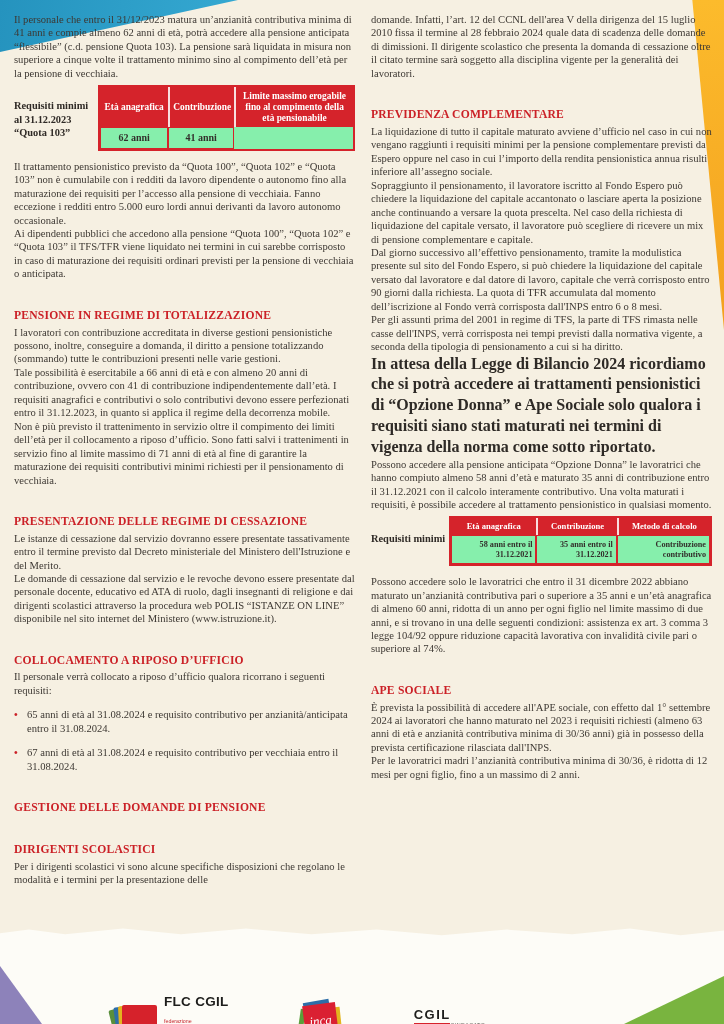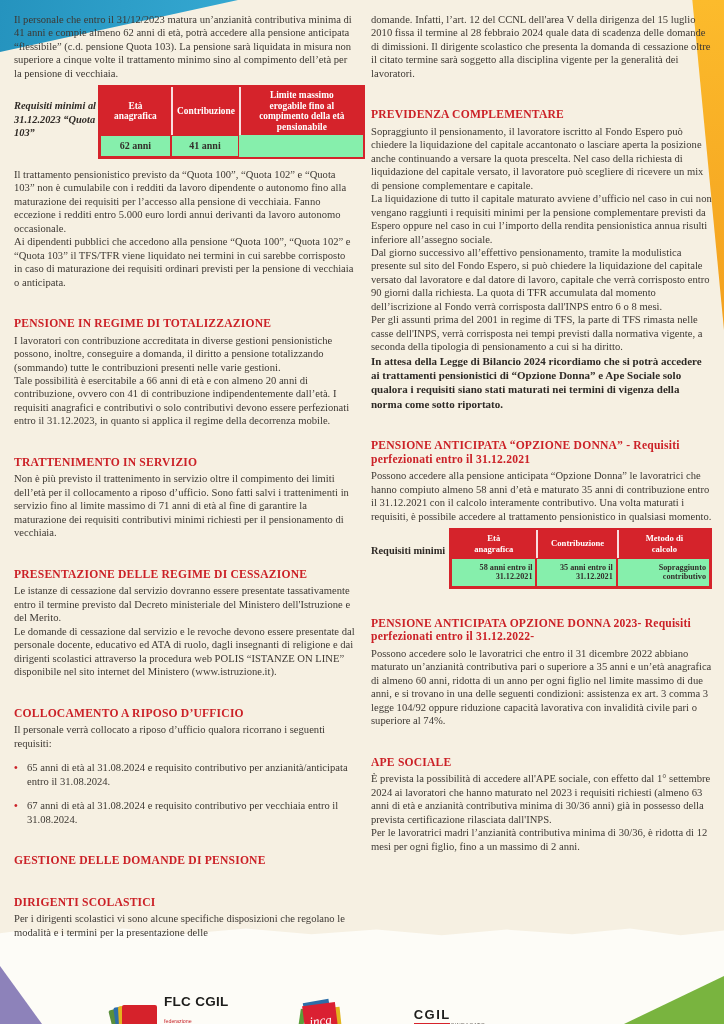--- a/index.html
+++ b/index.html
@@ -39,40 +39,40 @@
     color:#3d3833; font-size:10.6px; line-height:1.27; text-align:left;
   }
   .col-left { left:14px; }
   .col-right { left:371px; }
   .col p { margin:0; }
   .sec-h {
     color:#cb2127; font-weight:bold; font-size:11.6px; line-height:1.18;
     margin:28px 0 3px 0; letter-spacing:0.2px;
   }
   .notice {
-    font-weight:bold; color:#2e2a26; font-size:11px; line-height:1.3;
+    font-weight:bold; color:#2e2a26; font-size:16px; line-height:1.3;
     margin:13px 0 0 0;
   }
 
   
   .tblwrap { display:flex; align-items:flex-start; margin:5px 0 9px 0; }
   .tbl-label {
     font-weight:bold; color:#2f2a26; font-size:10.4px; line-height:1.3;
     flex:0 0 auto;
   }
-  .tbl-label.q103 { width:84px; padding-top:14px;font-style:italic; }
+  .tbl-label.q103 { width:84px; padding-top:14px; }
   .tbl-label.od   { width:78px; padding-top:16px; }
   .qtable { flex:1; border:2px solid #d5232b; background:#fff; }
   .qhead {
     display:grid; background:#d5232b; color:#ffffff; font-weight:bold;
     text-align:center;
   }
   .qhead > div {
     display:flex; align-items:center; justify-content:center;
-    padding:3px 18px; border-left:2px solid rgba(255,255,255,.85);
+    padding:3px 4px; border-left:2px solid rgba(255,255,255,.85);
   }
   .qhead > div:first-child { border-left:none; }
   .qbody {
     display:grid; background:#86efac; color:#332f2b; font-weight:bold;
     text-align:right;
   }
   .qbody > div {
     display:flex; align-items:center; justify-content:center;
     padding:4px 3px; border:1px solid #d5232b; line-height:1.15;
   }
@@ -155,21 +155,20 @@
       </div>
     </div>
 
     <p>Il trattamento pensionistico previsto da “Quota 100”, “Quota 102” e “Quota 103” non è cumulabile con i redditi da lavoro dipendente o autonomo fino alla maturazione dei requisiti per l’accesso alla pensione di vecchiaia. Fanno eccezione i redditi entro 5.000 euro lordi annui derivanti da lavoro autonomo occasionale.</p>
     <p>Ai dipendenti pubblici che accedono alla pensione “Quota 100”, “Quota 102” e “Quota 103” il TFS/TFR viene liquidato nei termini in cui sarebbe corrisposto in caso di maturazione dei requisiti ordinari previsti per la pensione di vecchiaia o anticipata.</p>
 
     <div class="sec-h">PENSIONE IN REGIME DI TOTALIZZAZIONE</div>
     <p>I lavoratori con contribuzione accreditata in diverse gestioni pensionistiche possono, inoltre, conseguire a domanda, il diritto a pensione totalizzando (sommando) tutte le contribuzioni presenti nelle varie gestioni.</p>
     <p>Tale possibilità è esercitabile a 66 anni di età e con almeno 20 anni di contribuzione, ovvero con 41 di contribuzione indipendentemente dall’età. I requisiti anagrafici e contributivi o solo contributivi devono essere perfezionati entro il 31.12.2023, in quanto si applica il regime della decorrenza mobile.</p>
 
-    <div class="sec-h">TRATTENIMENTO IN SERVIZIO</div>
     <p>Non è più previsto il trattenimento in servizio oltre il compimento dei limiti dell’età per il collocamento a riposo d’ufficio. Sono fatti salvi i trattenimenti in servizio fino al limite massimo di 71 anni di età al fine di garantire la maturazione dei requisiti contributivi minimi richiesti per il pensionamento di vecchiaia.</p>
 
     <div class="sec-h">PRESENTAZIONE DELLE REGIME DI CESSAZIONE</div>
     <p>Le istanze di cessazione dal servizio dovranno essere presentate tassativamente entro il termine previsto dal Decreto ministeriale del Ministero dell'Istruzione e del Merito.</p>
     <p>Le domande di cessazione dal servizio e le revoche devono essere presentate dal personale docente, educativo ed ATA di ruolo, dagli insegnanti di religione e dai dirigenti scolastici attraverso la procedura web POLIS “ISTANZE ON LINE” disponibile nel sito internet del Ministero (www.istruzione.it).</p>
 
     <div class="sec-h">COLLOCAMENTO A RIPOSO D’UFFICIO</div>
     <p>Il personale verrà collocato a riposo d’ufficio qualora ricorrano i seguenti requisiti:</p>
     <div class="bullet">
       <span class="dot">•</span>
@@ -183,47 +182,45 @@
     <div class="sec-h">GESTIONE DELLE DOMANDE DI PENSIONE</div>
 
     <div class="sec-h">DIRIGENTI SCOLASTICI</div>
     <p>Per i dirigenti scolastici vi sono alcune specifiche disposizioni che regolano le modalità e i termini per la presentazione delle</p>
   </div>
 
   <div class="col col-right">
     <p>domande. Infatti, l’art. 12 del CCNL dell'area V della dirigenza del 15 luglio 2010 fissa il termine al 28 febbraio 2024 quale data di scadenza delle domande di dimissioni. Il dirigente scolastico che presenta la domanda di cessazione oltre il citato termine sarà soggetto alla disciplina vigente per la generalità dei lavoratori.</p>
 
     <div class="sec-h">PREVIDENZA COMPLEMENTARE</div>
+    <p>La liquidazione di tutto il capitale maturato avviene d’ufficio nel caso in cui non vengano raggiunti i requisiti minimi per la pensione complementare previsti da Espero oppure nel caso in cui l’importo della rendita pensionistica annua risulti inferiore all’assegno sociale.</p>
     <p>Sopraggiunto il pensionamento, il lavoratore iscritto al Fondo Espero può chiedere la liquidazione del capitale accantonato o lasciare aperta la posizione anche continuando a versare la quota prescelta. Nel caso della richiesta di liquidazione del capitale versato, il lavoratore può scegliere di ricevere un mix di pensione complementare e capitale.</p>
-    <p>La liquidazione di tutto il capitale maturato avviene d’ufficio nel caso in cui non vengano raggiunti i requisiti minimi per la pensione complementare previsti da Espero oppure nel caso in cui l’importo della rendita pensionistica annua risulti inferiore all’assegno sociale.</p>
     <p>Dal giorno successivo all’effettivo pensionamento, tramite la modulistica presente sul sito del Fondo Espero, si può chiedere la liquidazione del capitale versato dal lavoratore e dal datore di lavoro, capitale che verrà corrisposto entro 90 giorni dalla richiesta. La quota di TFR accumulata dal momento dell’iscrizione al Fondo  verrà corrisposta dall'INPS entro 6 o 8 mesi.</p>
     <p>Per gli assunti prima del 2001 in regime di TFS, la parte di TFS rimasta nelle casse dell'INPS, verrà corrisposta nei tempi previsti dalla normativa vigente, a seconda della tipologia di pensionamento a cui si ha diritto.</p>
 
     <p class="notice">In attesa della Legge di Bilancio 2024 ricordiamo che si potrà accedere ai trattamenti pensionistici di “Opzione Donna” e Ape Sociale solo qualora i requisiti siano stati maturati nei termini di vigenza della norma come sotto riportato.</p>
 
-    <div class="sec-h">PENSIONE ANTICIPATA “OPZIONE DONNA” - Requisiti perfezionati entro il 31.12.2021</div>
     <p>Possono accedere alla pensione anticipata “Opzione Donna” le lavoratrici che hanno compiuto almeno 58 anni d’età e maturato 35 anni di contribuzione entro il 31.12.2021 con il calcolo interamente contributivo. Una volta maturati i requisiti, è possibile accedere al trattamento pensionistico in qualsiasi momento.</p>
 
     <div class="tblwrap">
       <div class="tbl-label od">Requisiti minimi</div>
       <div class="qtable t2">
         <div class="qhead">
           <div>Età anagrafica</div>
           <div>Contribuzione</div>
           <div>Metodo di calcolo</div>
         </div>
         <div class="qbody">
           <div>58 anni entro il 31.12.2021</div>
           <div>35 anni entro il 31.12.2021</div>
-          <div>Sopraggiunto contributivo</div>
-        </div>
-      </div>
-    </div>
-
-    <div class="sec-h">PENSIONE ANTICIPATA OPZIONE DONNA 2023- Requisiti perfezionati entro il 31.12.2022-</div>
+          <div>Contribuzione contributivo</div>
+        </div>
+      </div>
+    </div>
+
     <p>Possono accedere solo le lavoratrici che entro il 31 dicembre 2022 abbiano maturato un’anzianità contributiva pari o superiore a 35 anni e un’età anagrafica di almeno 60 anni, ridotta di un anno per ogni figlio nel limite massimo di due anni, e si trovano in una delle seguenti condizioni: assistenza ex art. 3 comma 3 legge 104/92 oppure riduzione capacità lavorativa con invalidità civile pari o superiore al 74%.</p>
 
     <div class="sec-h">APE SOCIALE</div>
     <p>È prevista la possibilità di accedere all'APE sociale, con effetto dal 1° settembre 2024 ai lavoratori che hanno maturato nel 2023 i requisiti richiesti (almeno 63 anni di età e anzianità contributiva minima di 30/36 anni) già in possesso della prevista certificazione rilasciata dall'INPS.</p>
     <p>Per le lavoratrici madri l’anzianità contributiva minima di 30/36, è ridotta di 12 mesi per ogni figlio, fino a un massimo di 2 anni.</p>
   </div>
 
   <div class="footer">
     <div class="logo flc">
       <div class="flc-mark">

